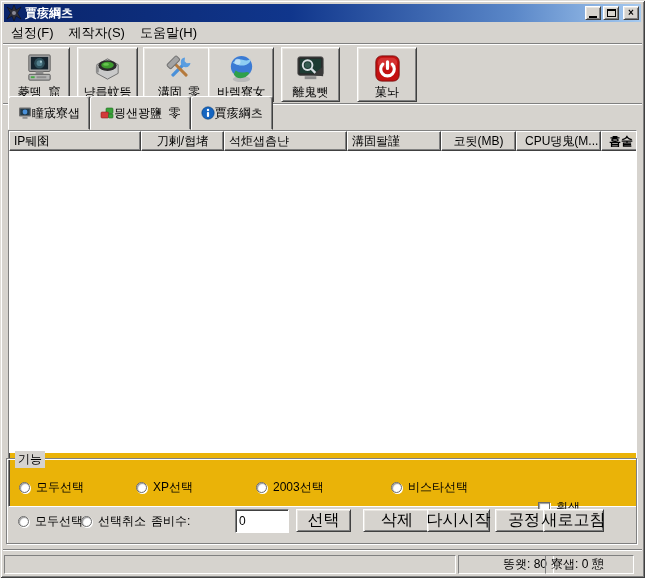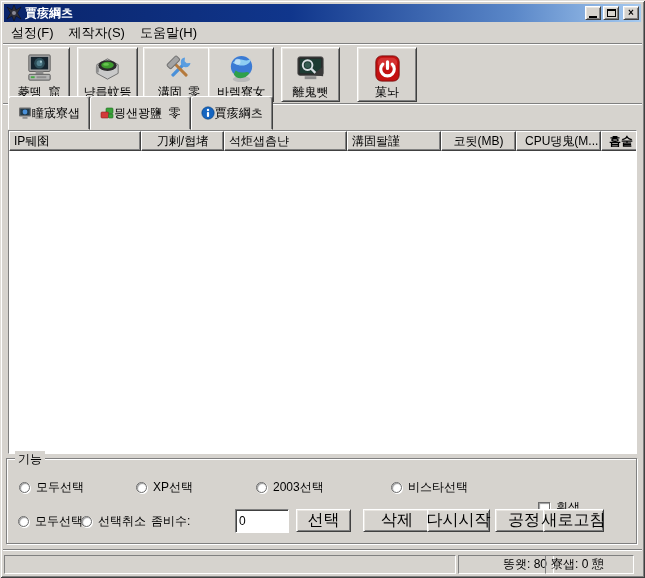--- a/index.html
+++ b/index.html
@@ -39,21 +39,21 @@
   #tbtn0{left:5px;width:62px;} #tbtn1{left:74px;width:61px;} #tbtn2{left:140px;width:72px;}
   #tbtn3{left:205px;width:66px;} #tbtn4{left:278px;width:59px;} #tbtn5{left:354px;width:60px;}
   
   .tabs{position:absolute;left:8px;top:107px;height:23px;display:flex;align-items:flex-end;}
   .tab{height:20px;display:flex;align-items:center;padding:16px 9px;background:#d6d3ce;
     border:1px solid;border-color:#ffffff #404040 #d6d3ce #ffffff;border-radius:3px 3px 0 0;
     box-shadow:inset -1px 0 0 #808080;white-space:pre;}
   .tab.active{height:23px;font-weight:normal;}
   .tab svg{width:14px;height:14px;}
   
-  .listview{position:absolute;left:8px;top:130px;width:629px;height:324px;background:#7f1d1d;
+  .listview{position:absolute;left:8px;top:130px;width:629px;height:377px;background:#eab308;
     border:1px solid;border-color:#808080 #ffffff #ffffff #808080;
     box-shadow:inset 1px 1px 0 #404040;overflow:hidden;}
   .lv-header{display:flex;height:20px;background:#d6d3ce;}
   .hcell{flex:none;border:1px solid;border-color:#ffffff #404040 #404040 #ffffff;
     box-shadow:inset -1px -1px 0 #808080;display:flex;align-items:center;
     padding:0 4px;overflow:hidden;white-space:nowrap;background:#d6d3ce;}
   .hc0{width:132px;} .hc1{width:83px;justify-content:center;} .hc2{width:123px;}
   .hc3{width:94px;} .hc4{width:75px;justify-content:center;} .hc5{width:85px;padding-left:8px;} .hc6{width:40px;justify-content:center;font-weight:bold;}
   .lv-body{height:302px;background:#ffffff;}
   

